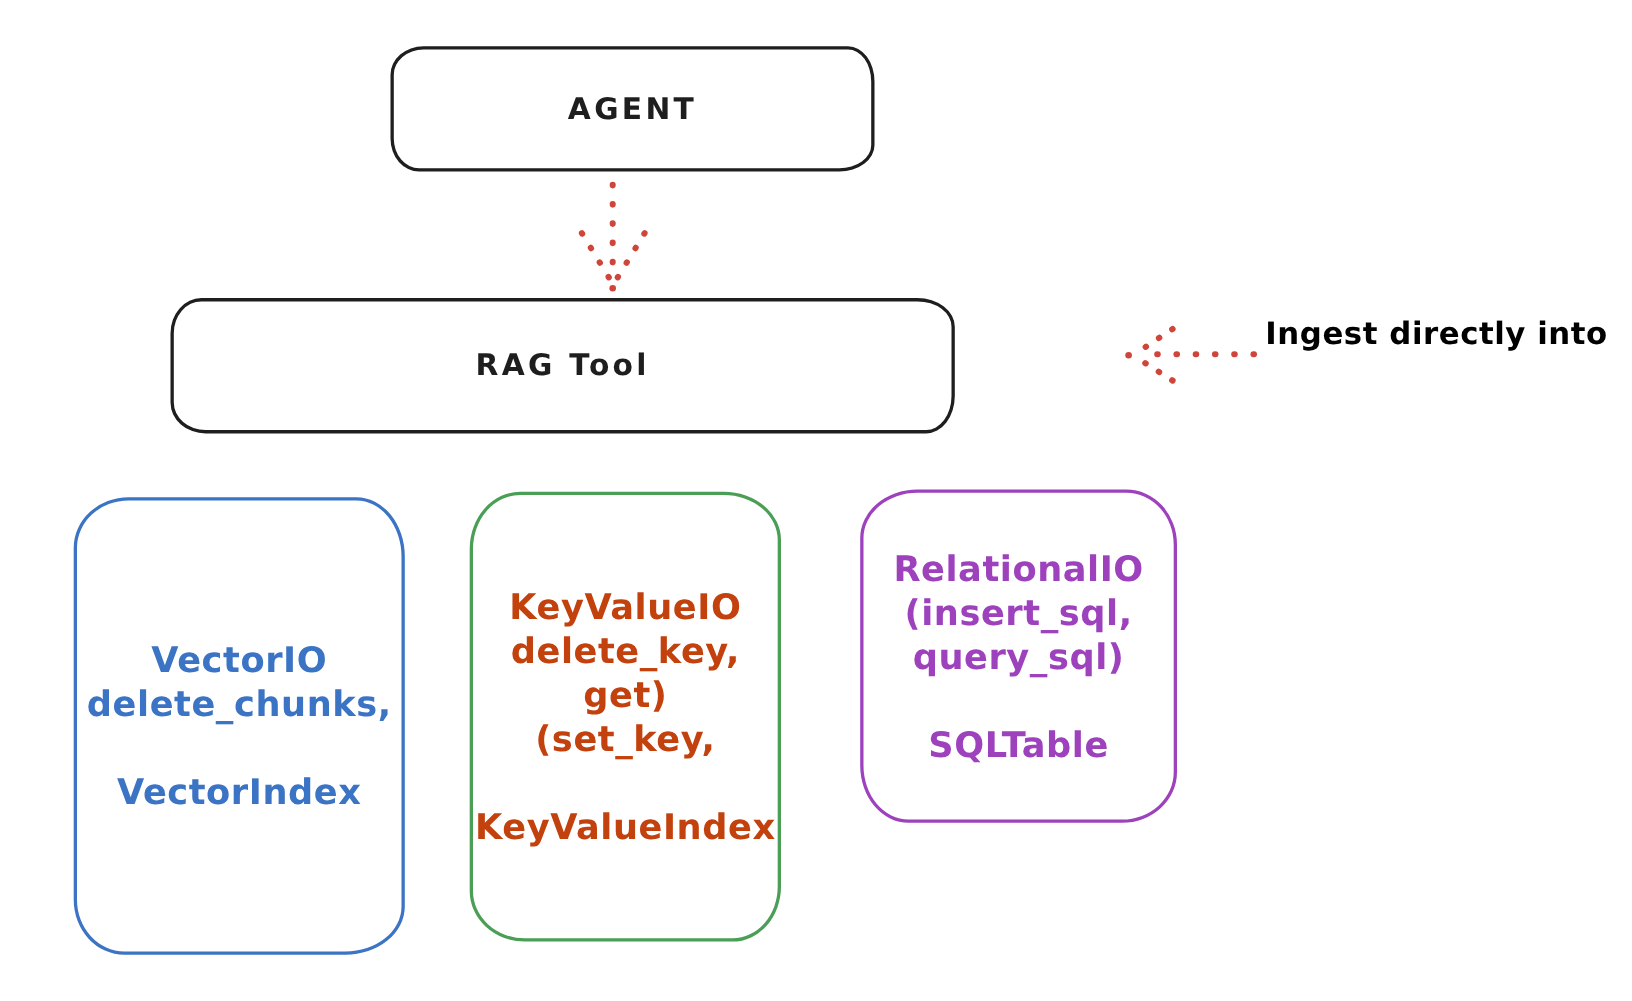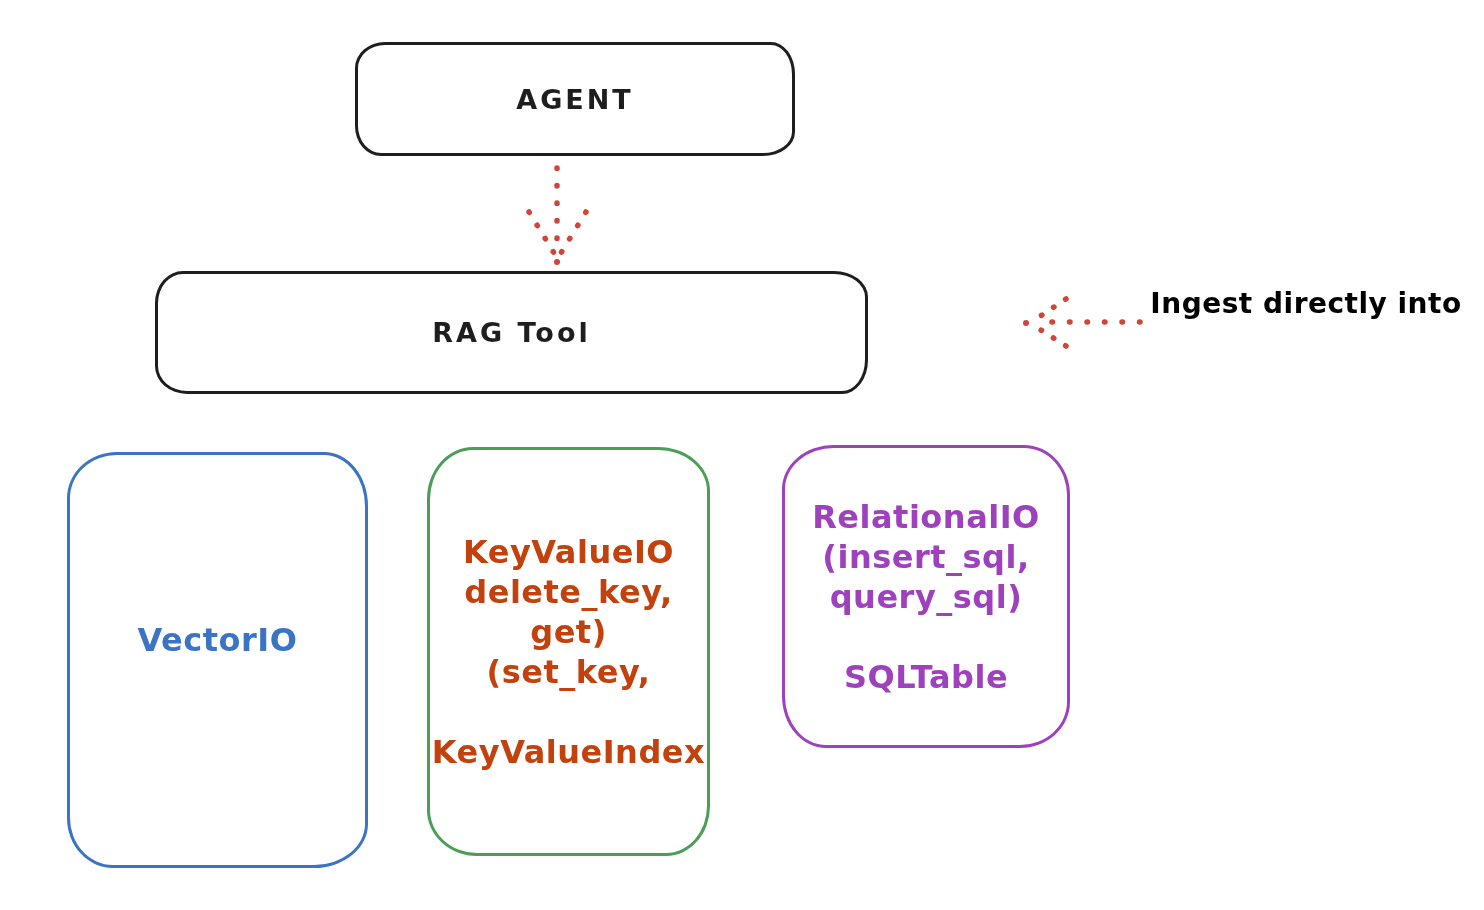--- a/index.html
+++ b/index.html
@@ -123,21 +123,23 @@
     </g>
   </svg>
 
   <div class="annotation">
     <div>Ingest directly into</div>
   </div>
 
   <div class="node store-box store-blue">
     <div class="store-text">
       <span class="store-line">VectorIO</span>
+      <span class="store-line">delete_chunks,</span>
       <span class="store-gap"></span>
+      <span class="store-line">VectorIndex</span>
     </div>
   </div>
 
   <div class="node store-box store-green">
     <div class="store-text">
       <span class="store-line">KeyValueIO</span>
       <span class="store-line">delete_key, get)</span>
       <span class="store-line">(set_key,</span>
       <span class="store-gap"></span>
       <span class="store-line">KeyValueIndex</span>

